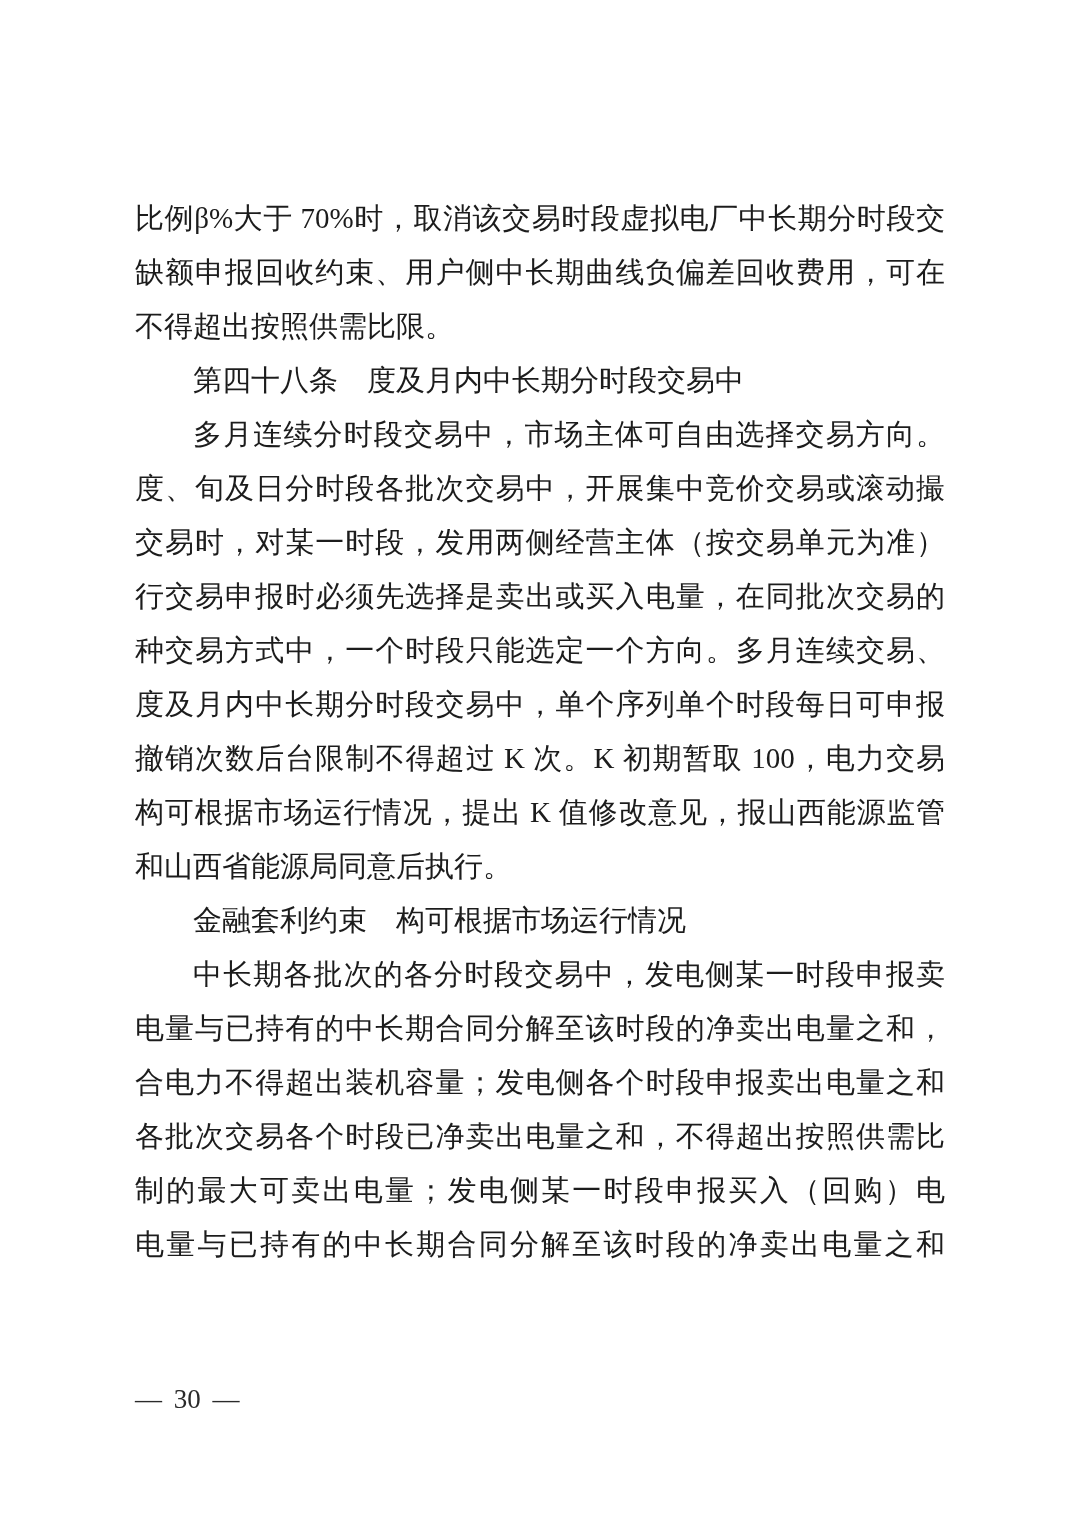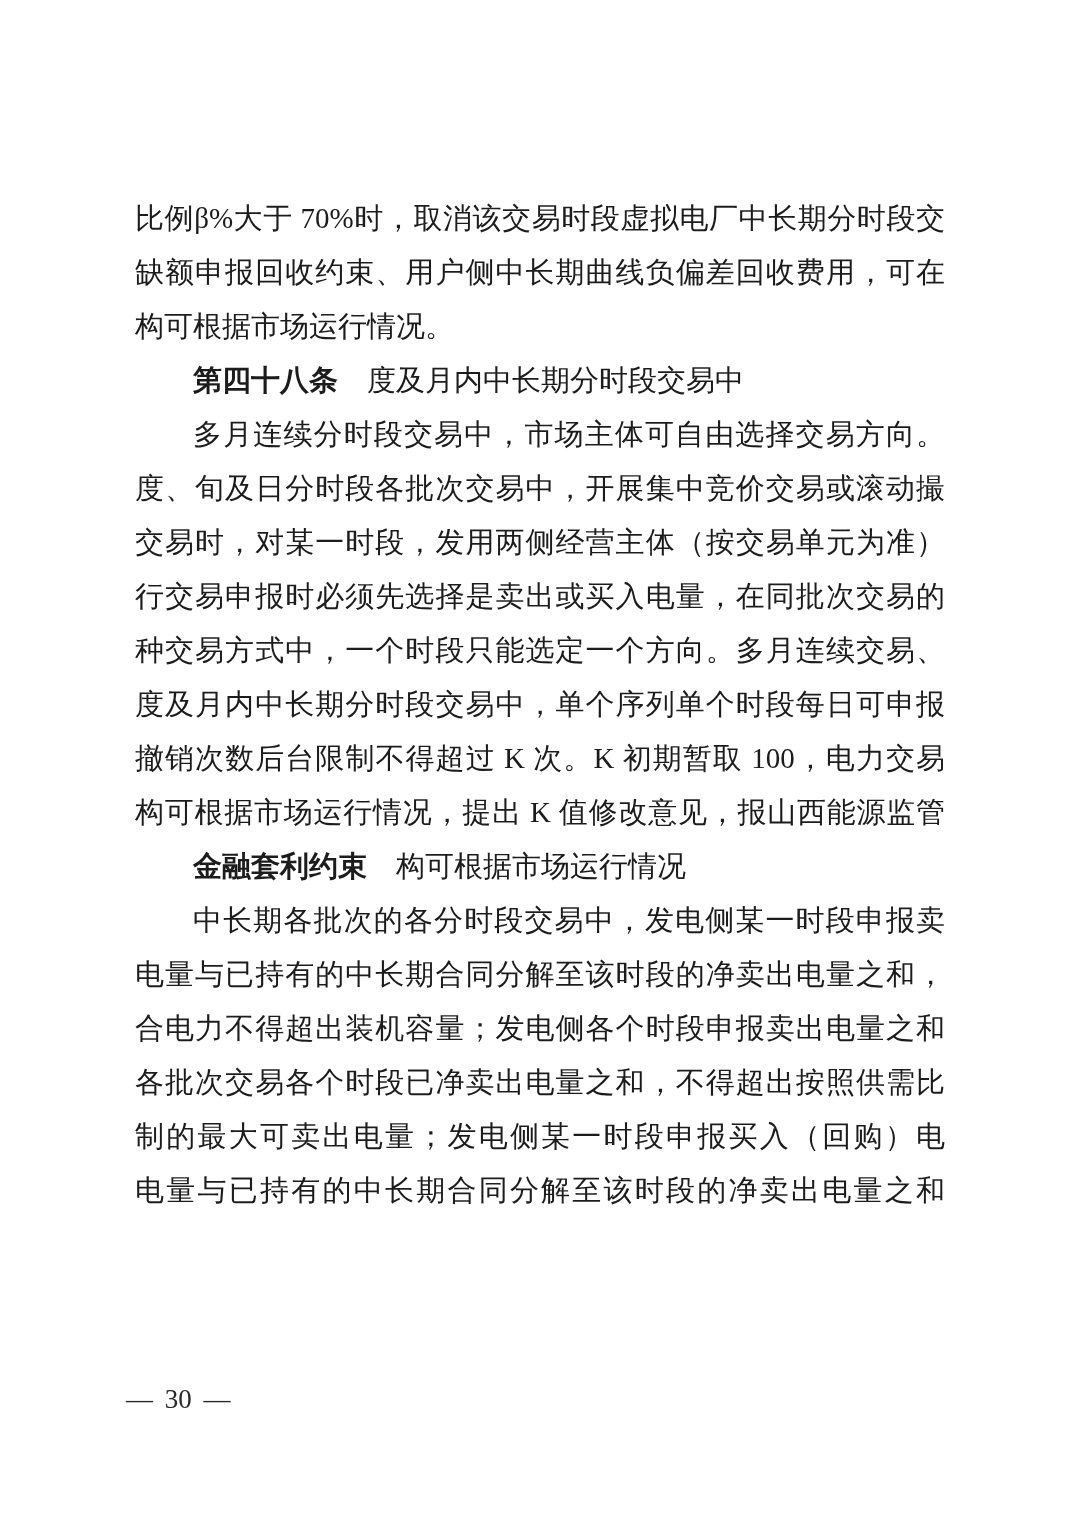--- a/index.html
+++ b/index.html
@@ -39,49 +39,50 @@
     text-align-last: left;
   }
   .line.indent {
     text-indent: 2em;
   }
   .line.heading {
     text-align: left;
     text-align-last: left;
   }
   .article-no {
-    font-weight: bold;
+    font-weight: normal;
   }
   .footer {
     position: absolute;
-    left: 126px;
+    left: 135px;
     top: 1384px;
     font-size: 27px;
     line-height: 30px;
     word-spacing: 5px;
     color: #2a2a2a;
   }
 </style>
 </head>
 <body>
 
 <div class="page">
   <div class="text-body" id="text-body">
       <div class="line fill">比例β%大于 70%时，取消该交易时段虚拟电厂中长期分时段交易</div>
       <div class="line fill">缺额申报回收约束、用户侧中长期曲线负偏差回收费用，可在现</div>
-      <div class="line last">构可根据市场运行情况。</div>
+      <div class="line last">不得超出按照供需比限。</div>
       <div class="line indent heading"><span class="article-no">第四十八条</span><span>　度及月内中长期分时段交易中</span></div>
       <div class="line fill indent">多月连续分时段交易中，市场主体可自由选择交易方向。月</div>
       <div class="line fill">度、旬及日分时段各批次交易中，开展集中竞价交易或滚动撮合</div>
       <div class="line fill">交易时，对某一时段，发用两侧经营主体（按交易单元为准）进</div>
       <div class="line fill">行交易申报时必须先选择是卖出或买入电量，在同批次交易的同</div>
       <div class="line fill">种交易方式中，一个时段只能选定一个方向。多月连续交易、月</div>
       <div class="line fill">度及月内中长期分时段交易中，单个序列单个时段每日可申报及</div>
       <div class="line fill">撤销次数后台限制不得超过 K 次。K 初期暂取 100，电力交易机</div>
       <div class="line fill">构可根据市场运行情况，提出 K 值修改意见，报山西能源监管办</div>
+      <div class="line last">和山西省能源局同意后执行。</div>
       <div class="line indent heading"><span class="article-no">金融套利约束</span><span>　构可根据市场运行情况</span></div>
       <div class="line fill indent">中长期各批次的各分时段交易中，发电侧某一时段申报卖出</div>
       <div class="line fill">电量与已持有的中长期合同分解至该时段的净卖出电量之和，折</div>
       <div class="line fill">合电力不得超出装机容量；发电侧各个时段申报卖出电量之和与</div>
       <div class="line fill">各批次交易各个时段已净卖出电量之和，不得超出按照供需比限</div>
       <div class="line fill">制的最大可卖出电量；发电侧某一时段申报买入（回购）电量，</div>
       <div class="line fill">电量与已持有的中长期合同分解至该时段的净卖出电量之和</div>
     </div>
   <div class="footer">
     <span>— 30 —</span>

